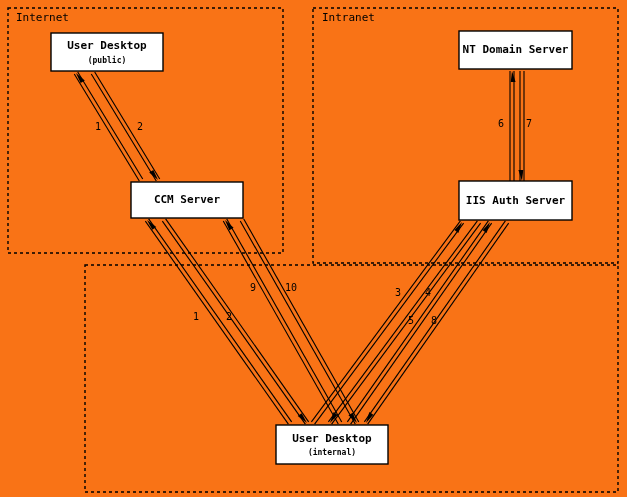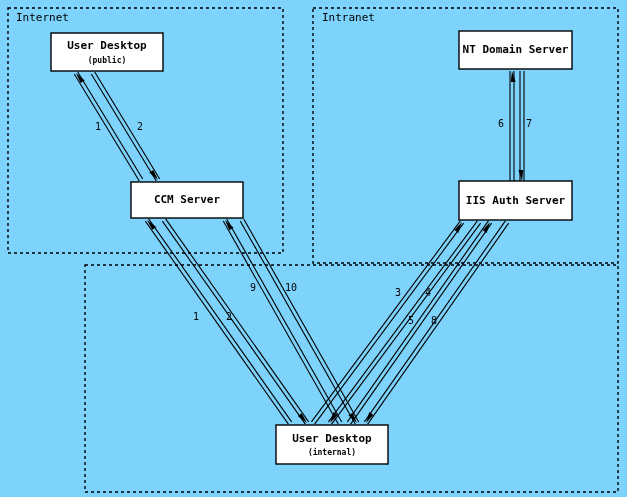--- a/index.html
+++ b/index.html
@@ -4,21 +4,21 @@
 <style>
   html, body {
     margin: 0;
     padding: 0;
     background: #ffffff;
   }
   #diagram-root {
     position: relative;
     width: 627px;
     height: 497px;
-    background: #7dd3fc;
+    background: #f97316;
     font-family: "DejaVu Sans Mono", monospace;
     overflow: hidden;
   }
   svg#diagram-svg {
     position: absolute;
     left: 0;
     top: 0;
     width: 627px;
     height: 497px;
   }

